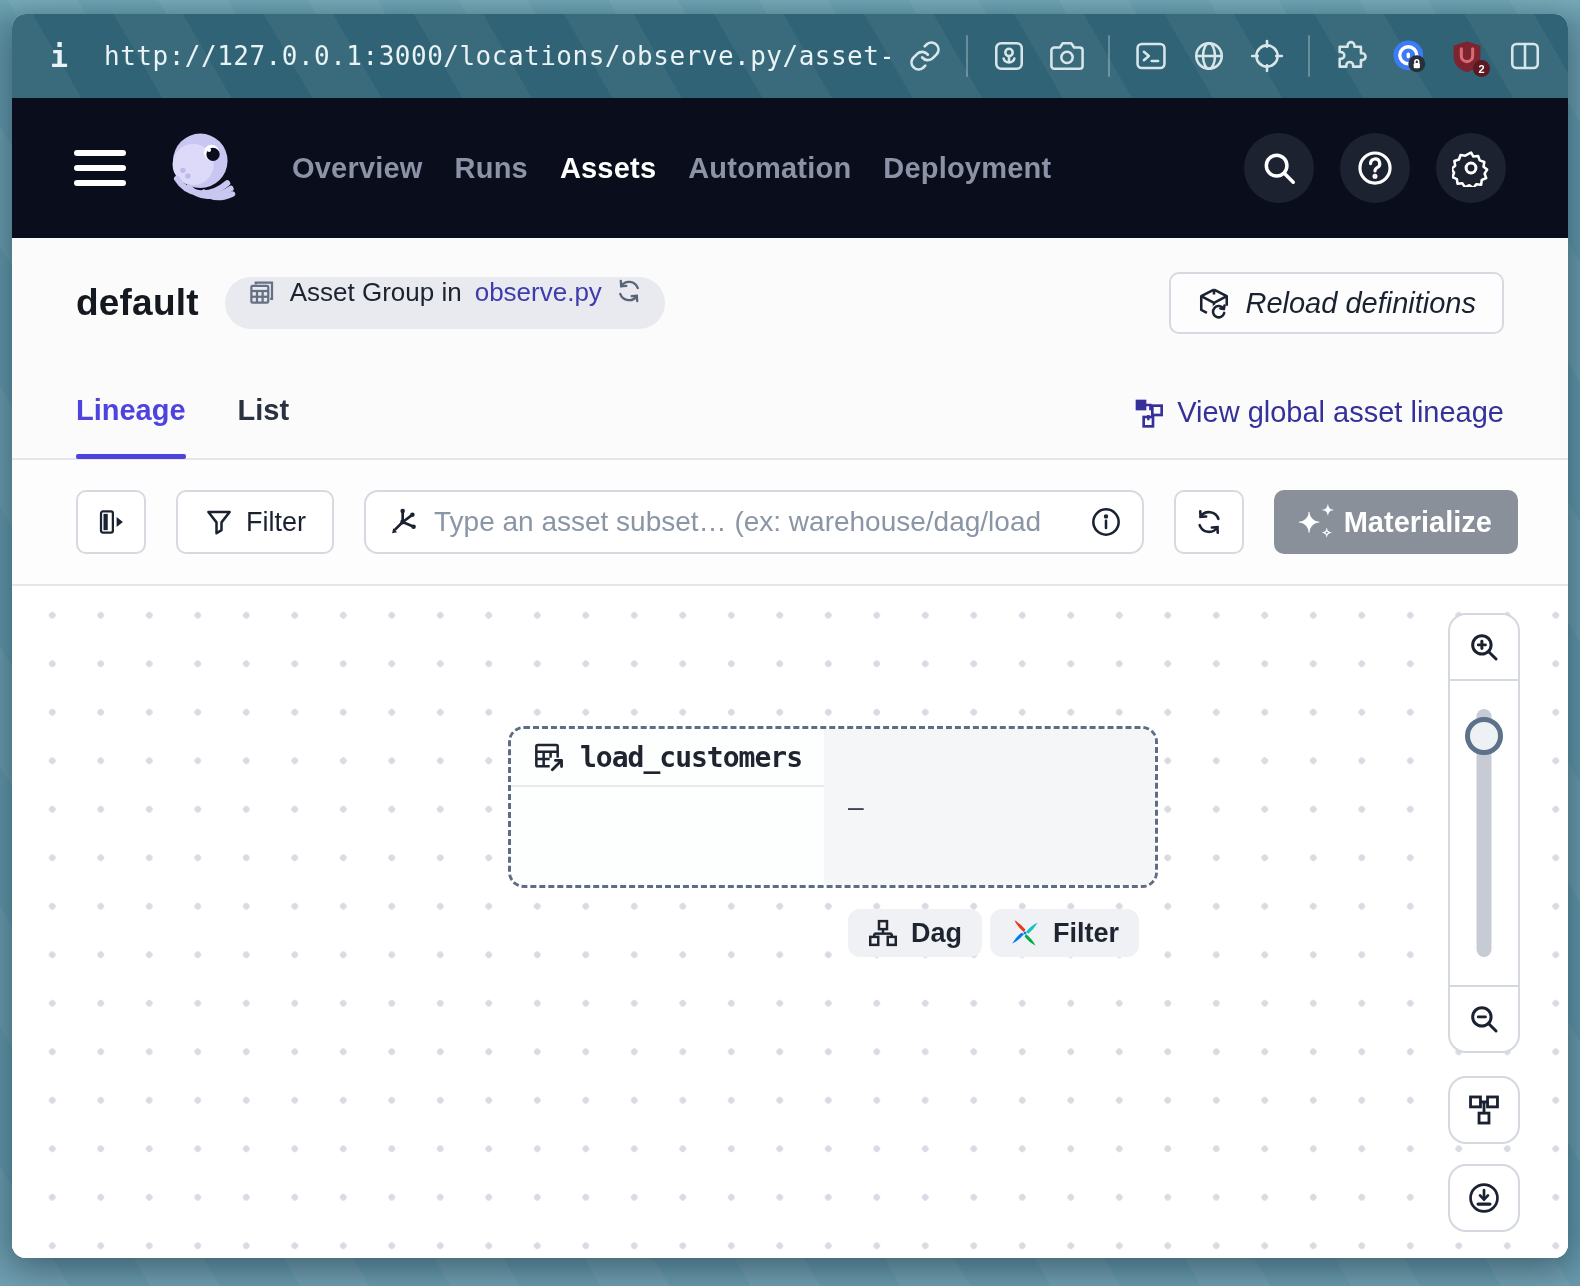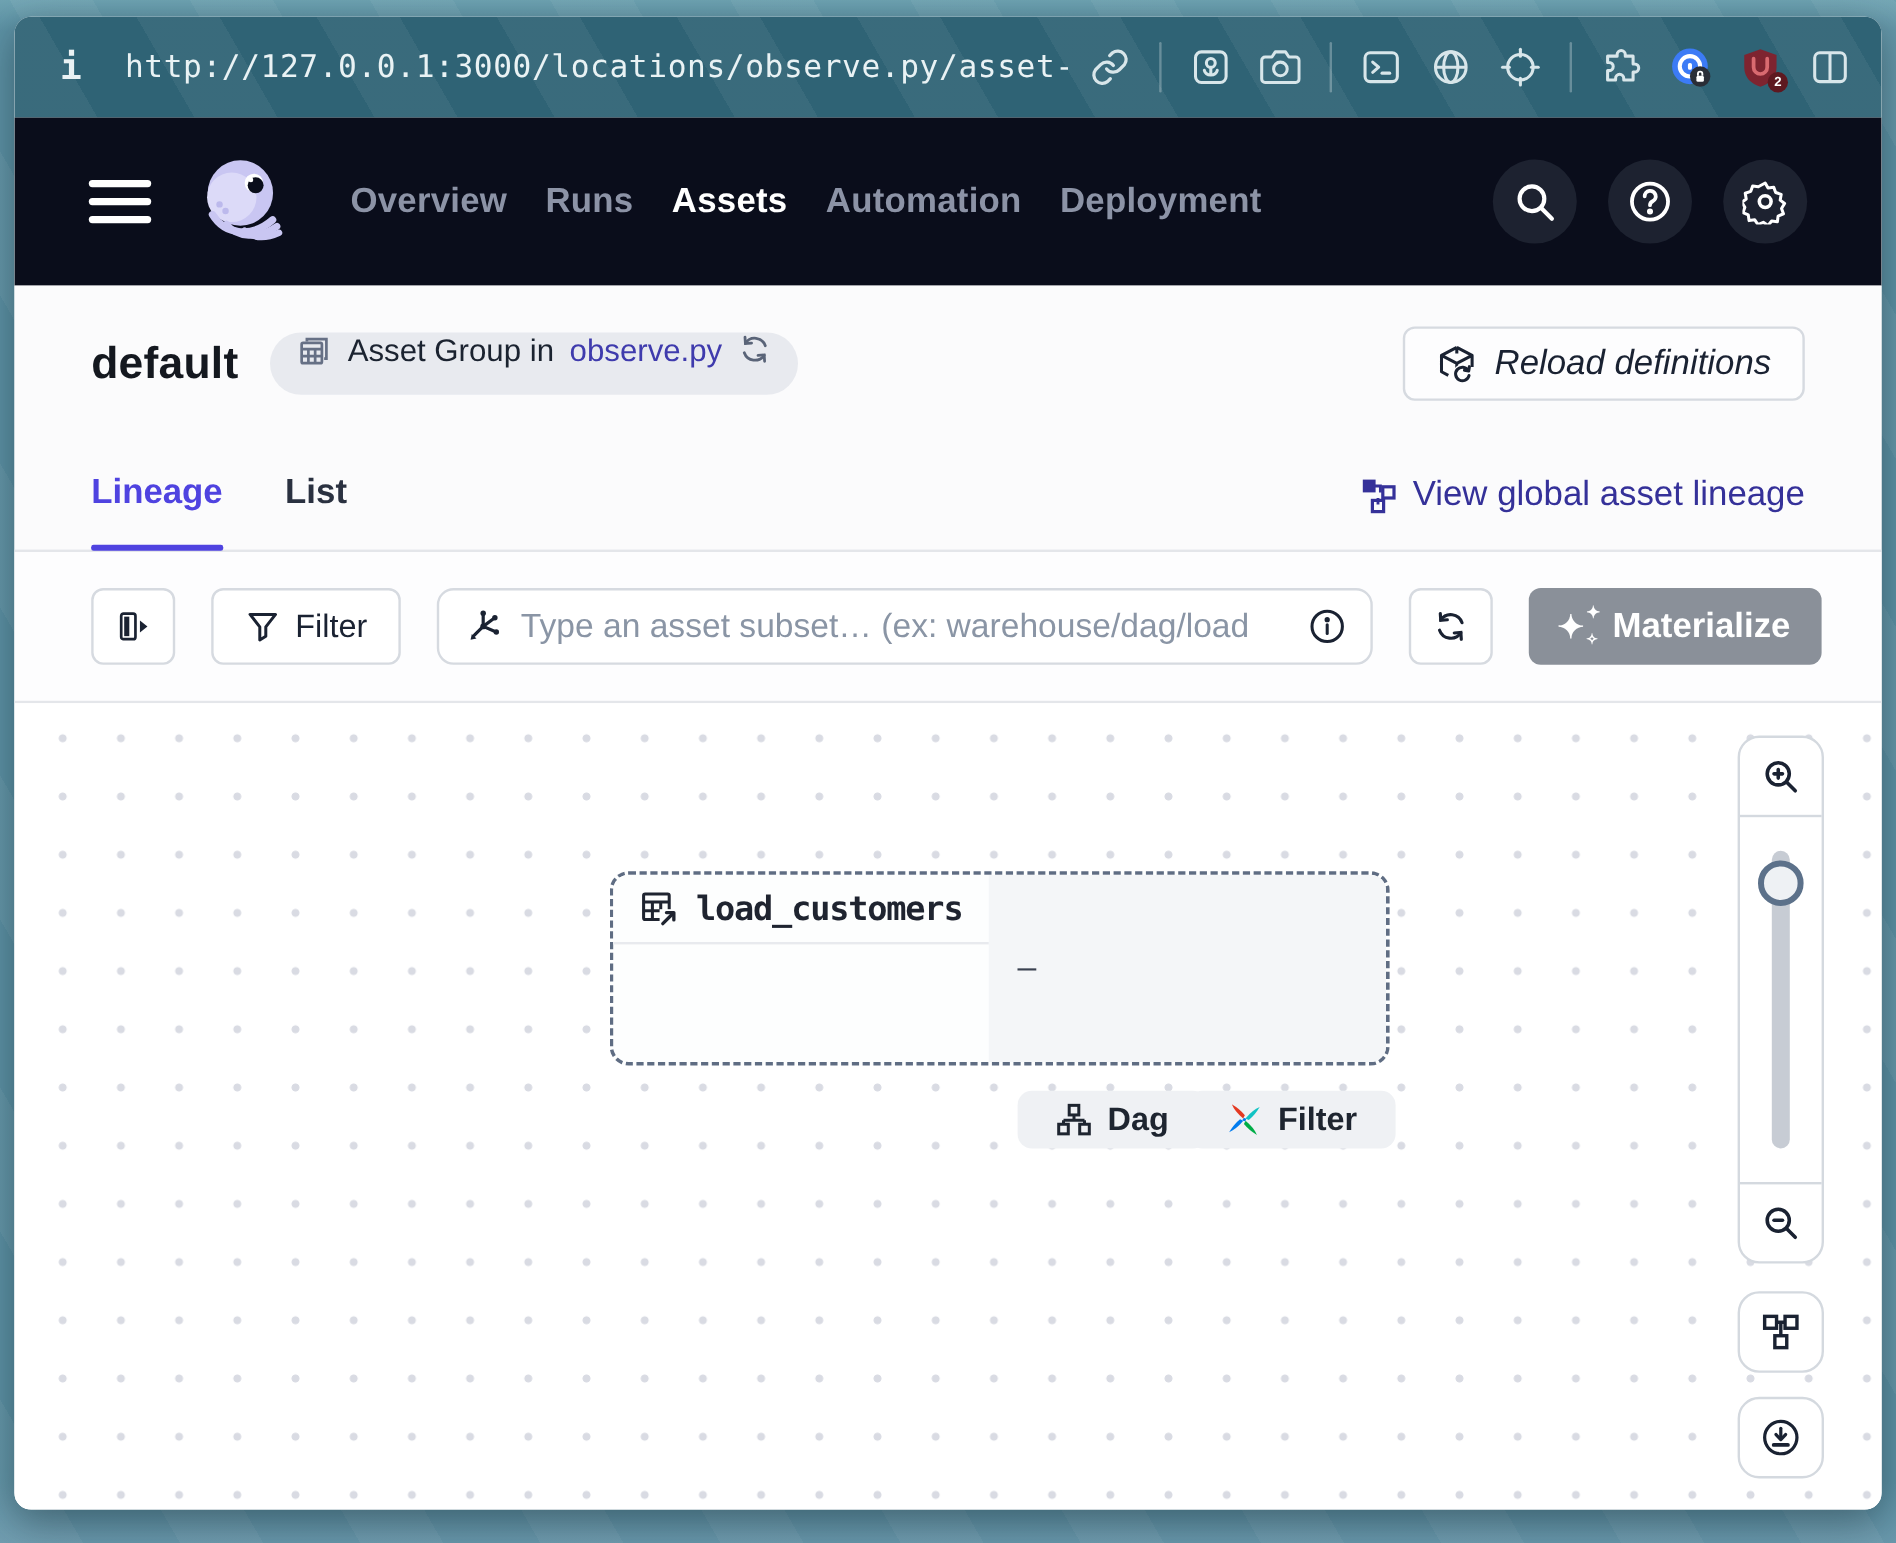--- a/index.html
+++ b/index.html
@@ -142,21 +142,21 @@
   .node-title{font-family:"DejaVu Sans Mono",monospace; font-size:28px; font-weight:bold; color:#1F2430; letter-spacing:-1px;}
   .node-mid{height:26px; background:#FFFFFF; flex:0 0 auto;}
   .node-bottom{
     flex:1; background:#F4F6F8; display:flex; align-items:center; padding:0 24px;
     font-family:"DejaVu Sans Mono",monospace; font-size:26px; color:#3A4150;
   }
   .tag-row-dag{position:absolute; left:836px; top:323px;}
   .tag-row-airflow{position:absolute; left:978px; top:323px;}
   .graph-tag{
     height:48px; border-radius:12px; background:#EFF1F4; cursor:pointer;
-    display:flex; align-items:center; gap:13px; padding:0 32px;
+    display:flex; align-items:center; gap:13px; padding:0 20px;
     font-size:27px; font-weight:600; color:#1E2530;
   }
   .graph-tag svg{width:30px; height:30px;}
   
   .zoom-panel{
     position:absolute; right:48px; top:27px; width:72px; height:440px;
     border:2px solid #D4D9DF; border-radius:18px; background:#FFFFFF;
     display:flex; flex-direction:column;
   }
   .zoom-btn{

